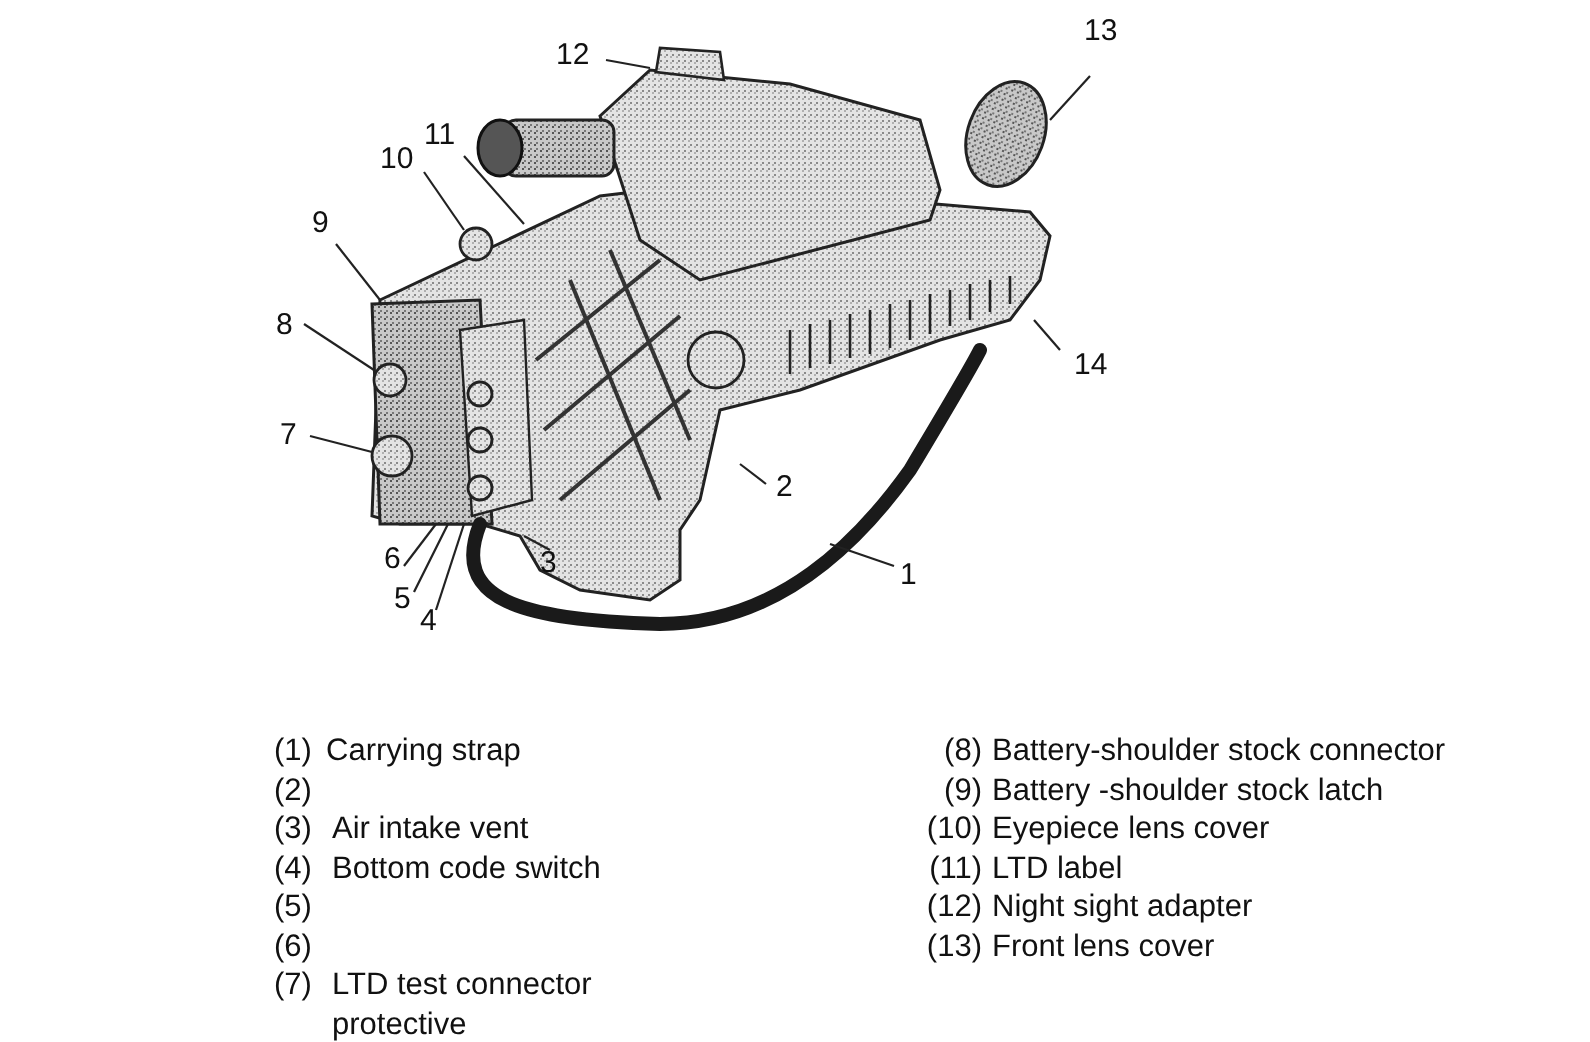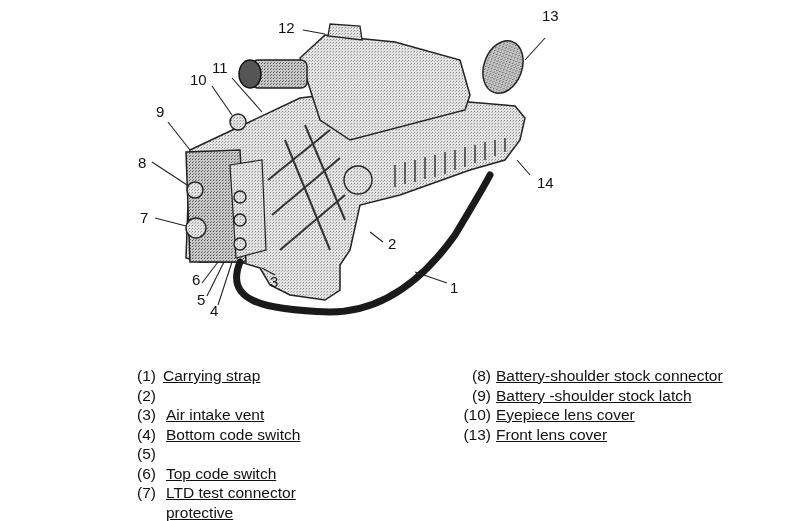--- a/index.html
+++ b/index.html
@@ -2,21 +2,21 @@
 <html><head>
 <meta charset="utf-8">
 <style>
   html, body { margin:0; padding:0; background:#ffffff; }
   body { width:795px; height:521px; position:relative; overflow:hidden; font-family:"Liberation Sans", sans-serif; color:#111; }
   #figure { position:absolute; left:0; top:0; width:795px; height:340px; }
   .callout { position:absolute; font-size:15px; line-height:15px; color:#111; }
   .legend { position:absolute; top:366px; font-size:15.5px; line-height:19.5px; }
   .legend .item { display:flex; white-space:nowrap; }
   .legend .num { display:inline-block; }
-  .legend .lbl { display:inline-block; white-space:normal;text-decoration:underline; }
+  .legend .lbl { display:inline-block; white-space:normal; }
   #legend-left { left:137px; width:240px; }
   #legend-left .num { width:29px; }
   #legend-left .item:first-child .num { width:26px; }
   #legend-right { left:455px; width:300px; }
   #legend-right .num { width:36px; text-align:right; margin-right:5px; }
 </style>
 </head>
 <body>
 
 <div id="figure">
@@ -136,21 +136,20 @@
     </div>
   <div class="item">
       <span class="num">(4)</span>
       <span class="lbl">Bottom code switch</span>
     </div>
   <div class="item">
       <span class="num">(5)</span>
     </div>
   <div class="item">
       <span class="num">(6)</span>
-      <span class="lbl">Top code switch</span>
     </div>
   <div class="item">
       <span class="num">(7)</span>
       <span class="lbl" style="width:150px">LTD test connector protective</span>
     </div>
 </div>
 
 <div id="legend-right" class="legend">
   <div class="item">
       <span class="num">(8)</span>
@@ -158,16 +157,24 @@
     </div>
   <div class="item">
       <span class="num">(9)</span>
       <span class="lbl">Battery -shoulder stock latch</span>
     </div>
   <div class="item">
       <span class="num">(10)</span>
       <span class="lbl">Eyepiece lens cover</span>
     </div>
   <div class="item">
+      <span class="num">(11)</span>
+      <span class="lbl">LTD label</span>
+    </div>
+  <div class="item">
+      <span class="num">(12)</span>
+      <span class="lbl">Night sight adapter</span>
+    </div>
+  <div class="item">
       <span class="num">(13)</span>
       <span class="lbl">Front lens cover</span>
     </div>
 </div>
 
 </body></html>

